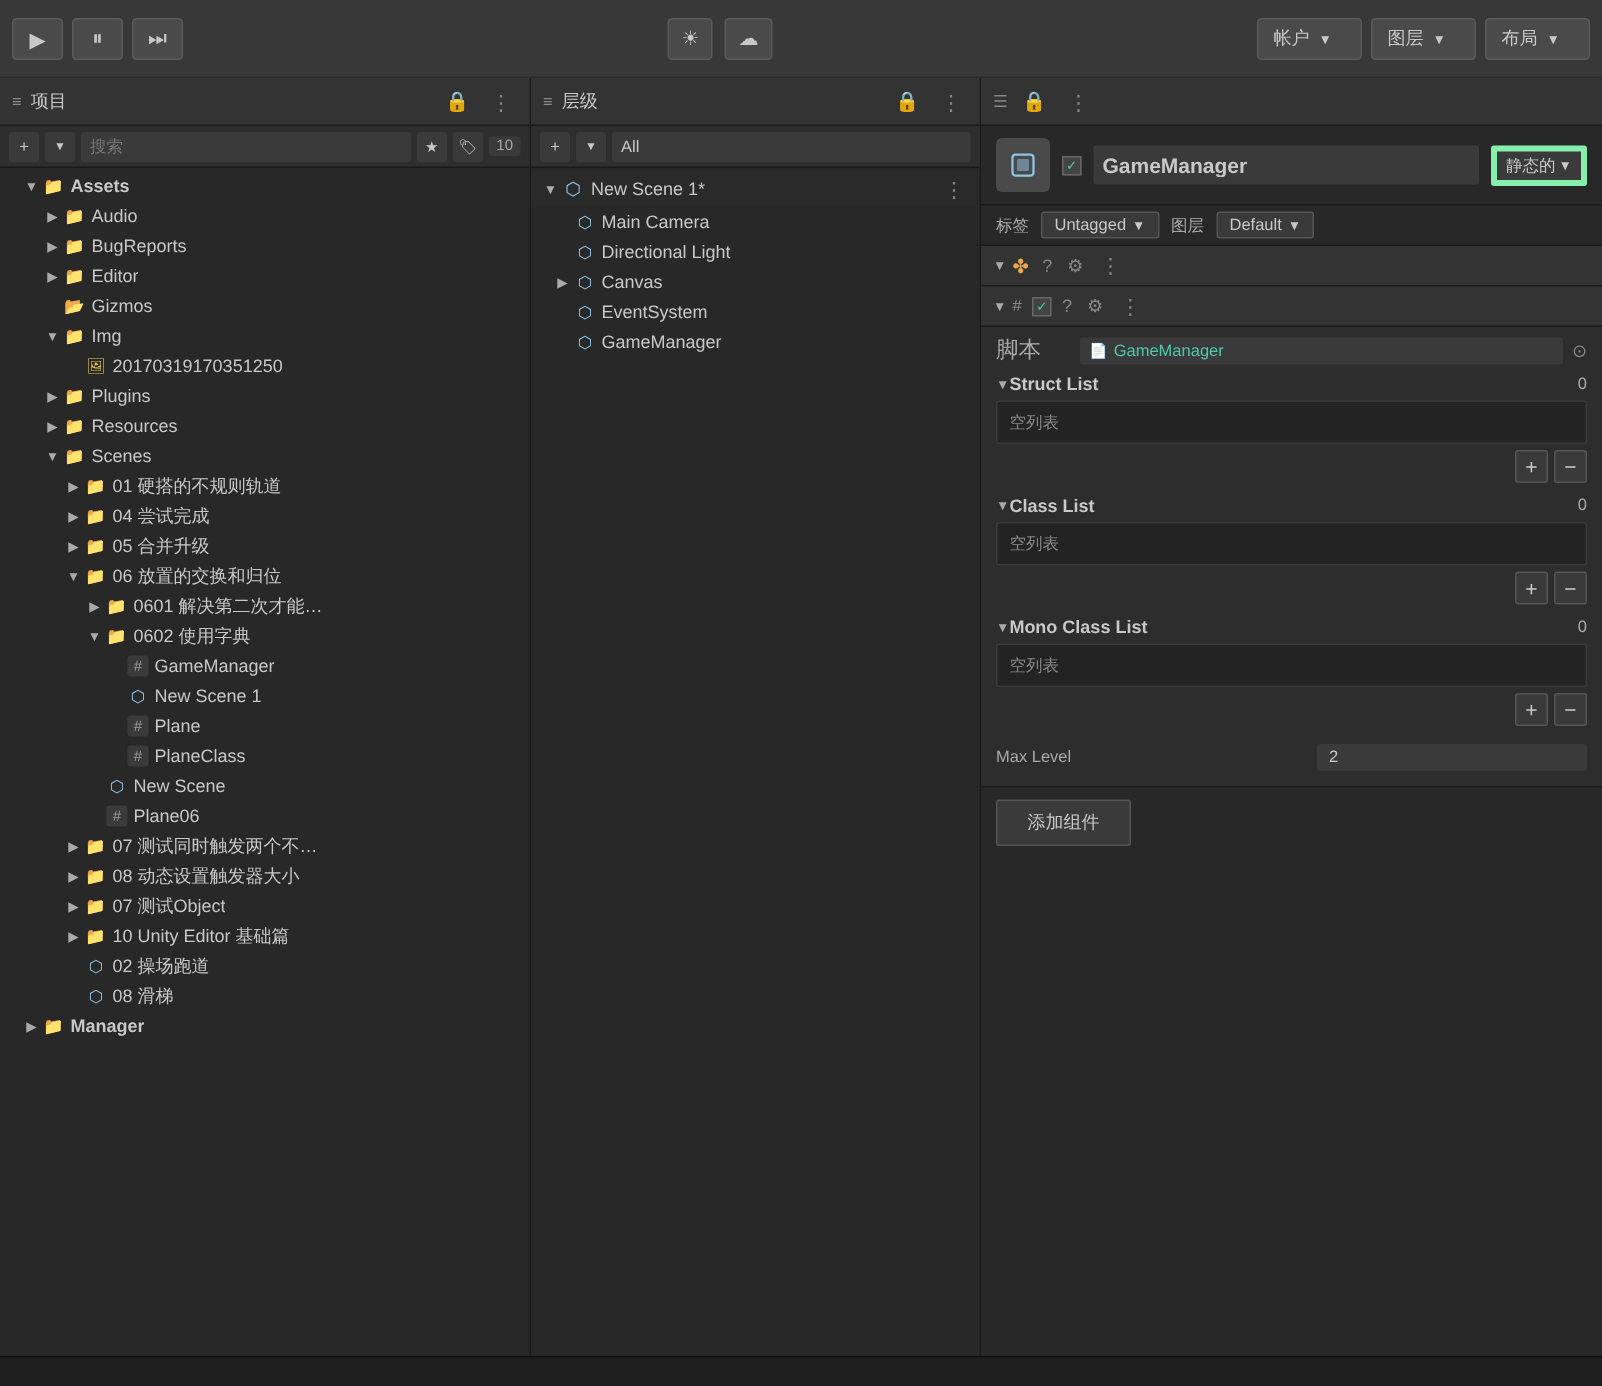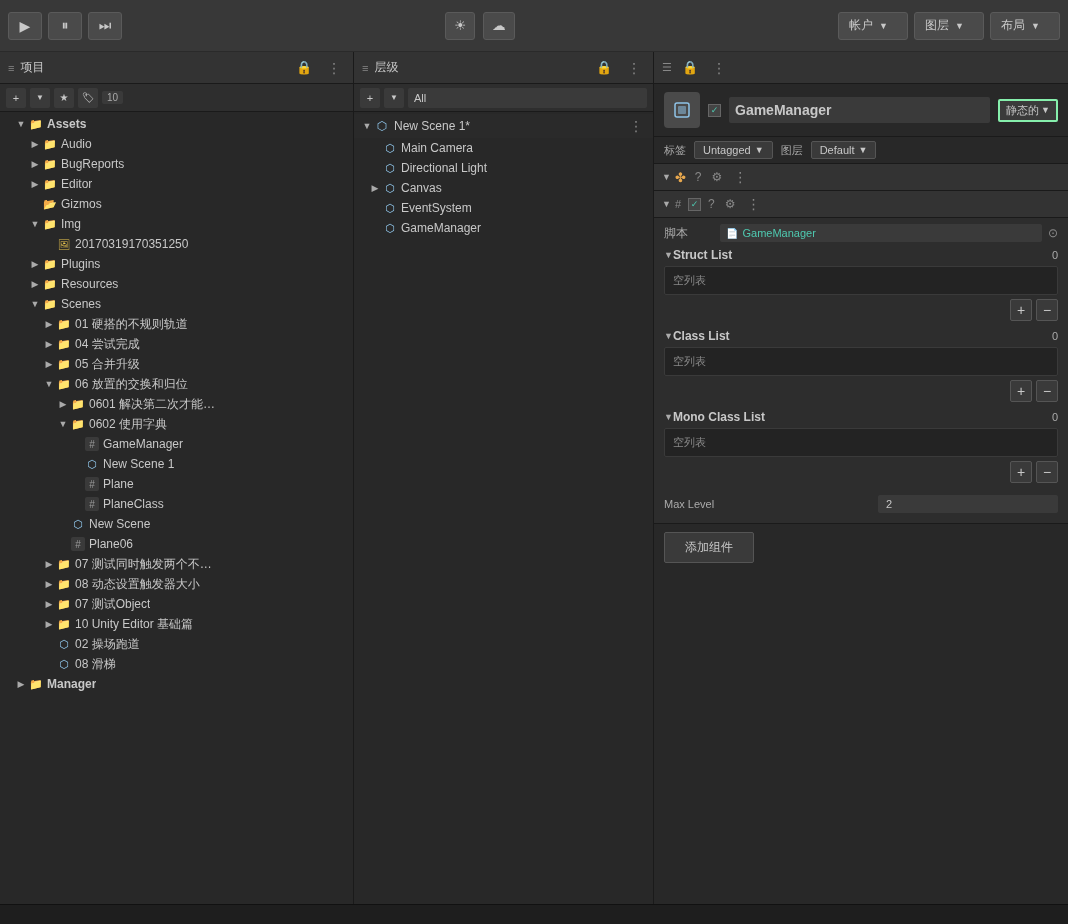--- a/index.html
+++ b/index.html
@@ -281,21 +281,21 @@
       color: #c8c8c8;
       font-size: 14px;
       font-weight: bold;
       padding: 4px 6px;
       border-radius: 2px;
       flex: 1;
       height: 26px;
     }
     .static-btn {
       background: #3a3a3a;
-      border: 2px solid #86efac;
+      border: 4px solid #86efac;
       color: #c8c8c8;
       font-size: 11px;
       padding: 2px 6px;
       border-radius: 2px;
       cursor: pointer;
       display: flex;
       align-items: center;
       gap: 2px;
     }
     .insp-tags-row {
@@ -356,21 +356,21 @@
       background: #2d2d2d;
       border-bottom: 1px solid #1a1a1a;
     }
 
     .script-row {
       display: flex;
       align-items: center;
       gap: 6px;
       margin-bottom: 6px;
     }
-    .script-label { color: #aaa; font-size: 12px; width: 50px; }
+    .script-label { color: #aaa; font-size: 15px; width: 50px; }
     .script-value {
       flex: 1;
       background: #3a3a3a;
       border: none;
       color: #4ec9b0;
       font-size: 11px;
       padding: 3px 6px;
       border-radius: 2px;
       display: flex;
       align-items: center;
@@ -516,20 +516,21 @@
   <div class="project-panel">
     <div class="panel-header">
       <span style="color:#888;font-size:11px;">≡</span>
       <span class="panel-title">项目</span>
       <span class="panel-icon-btn">🔒</span>
       <span class="dots-btn">⋮</span>
     </div>
     <div class="panel-toolbar">
       <button class="small-btn">+</button>
       <button class="small-btn" style="font-size:8px;">▼</button>
+      <input class="search-input" type="text" placeholder="搜索" style="">
       <button class="small-btn" style="font-size:10px;">★</button>
       <button class="small-btn" style="font-size:10px;">🏷</button>
       <span class="tag-badge">10</span>
     </div>
     <div class="tree-content">
 
       <div class="tree-item">
         <span class="tree-indent"></span>
         <span class="tree-arrow">▼</span>
         <span class="tree-icon icon-folder">📁</span>

